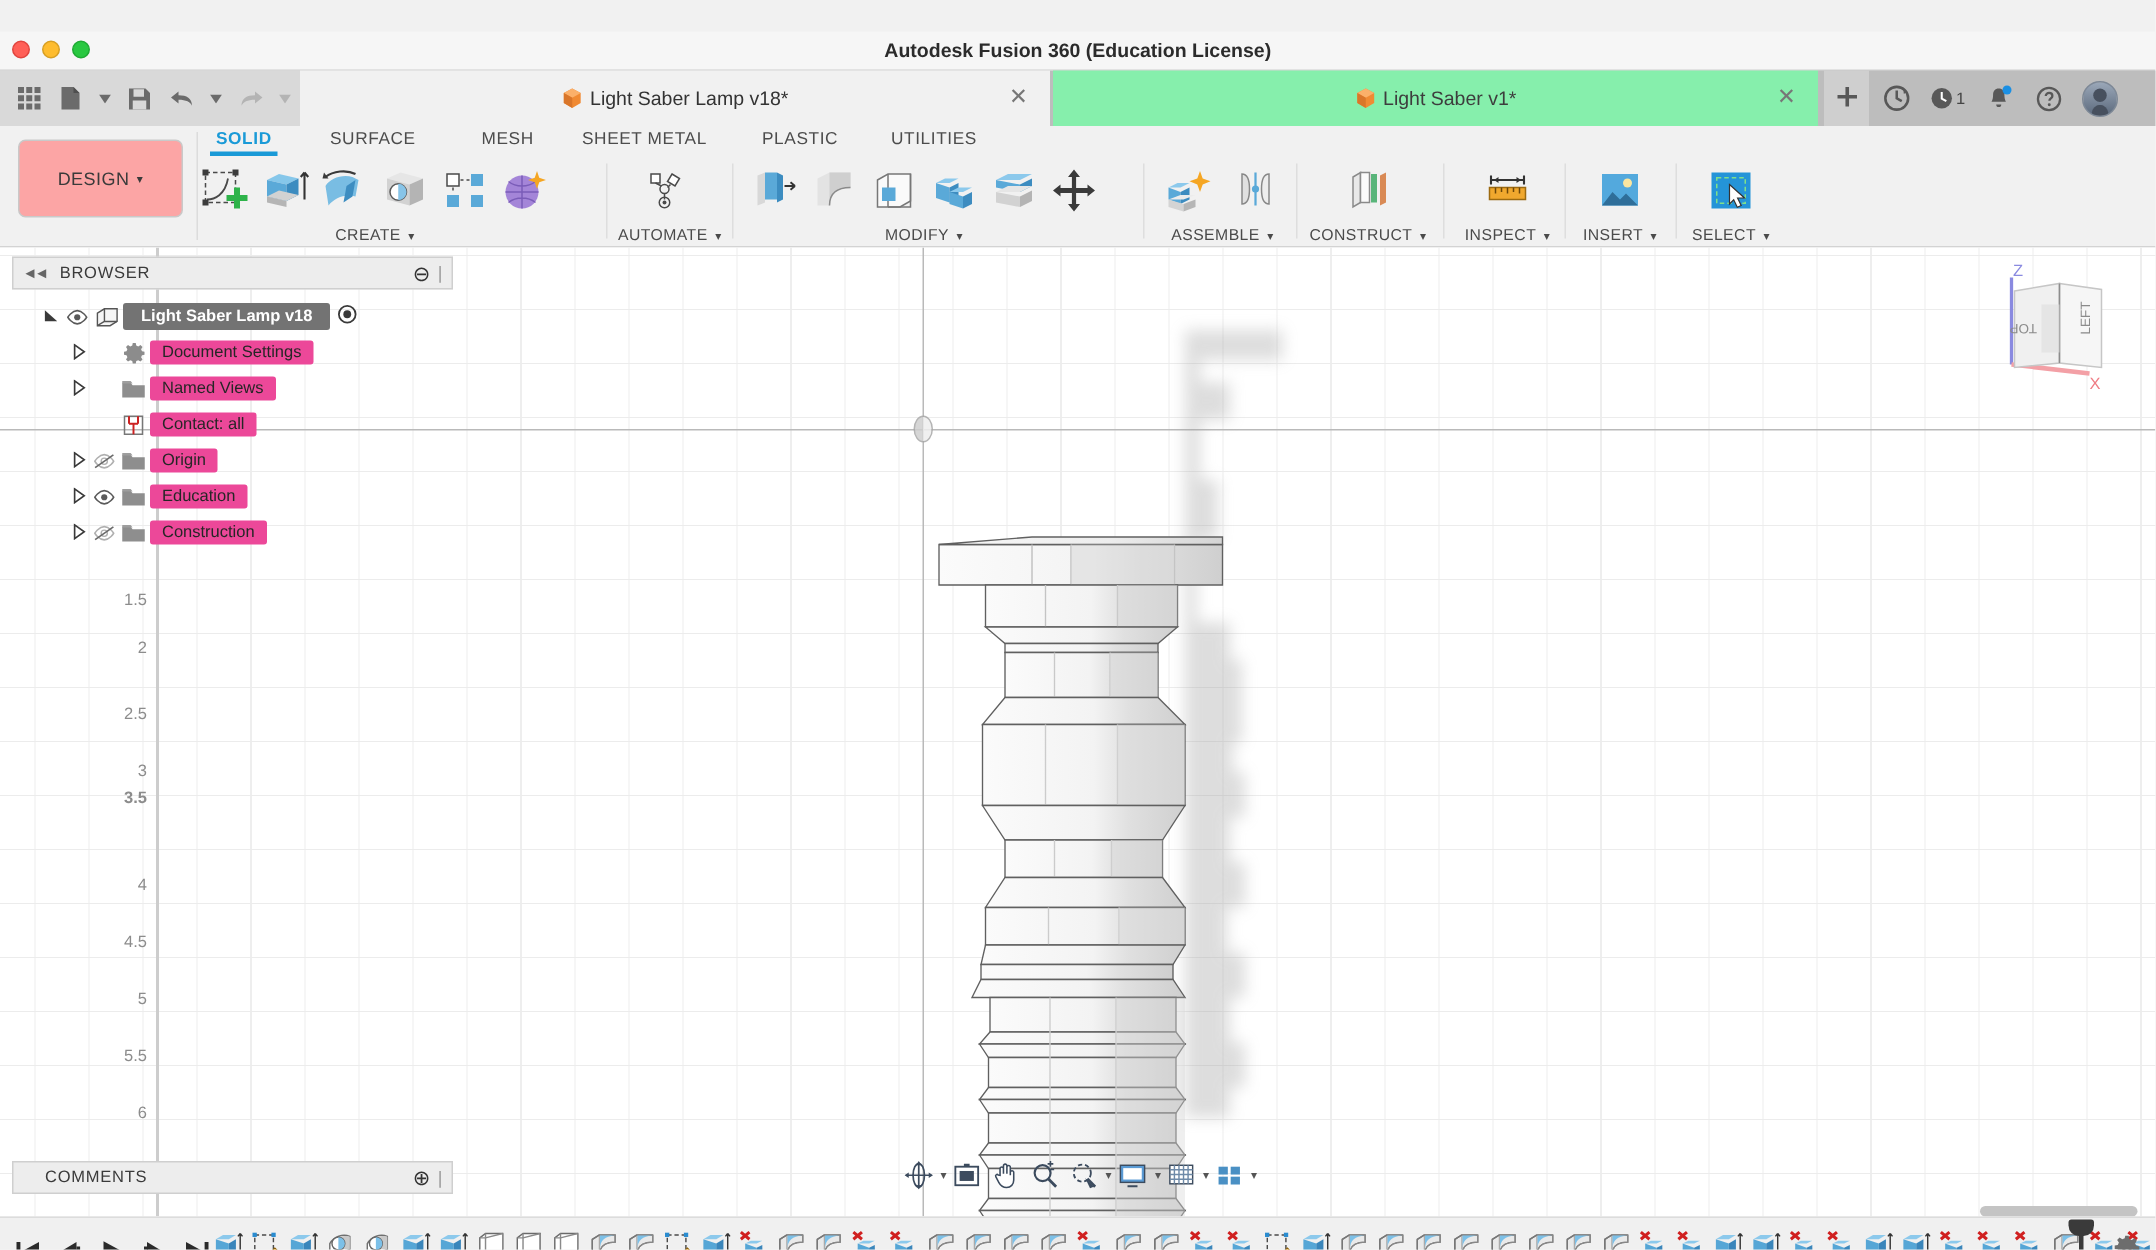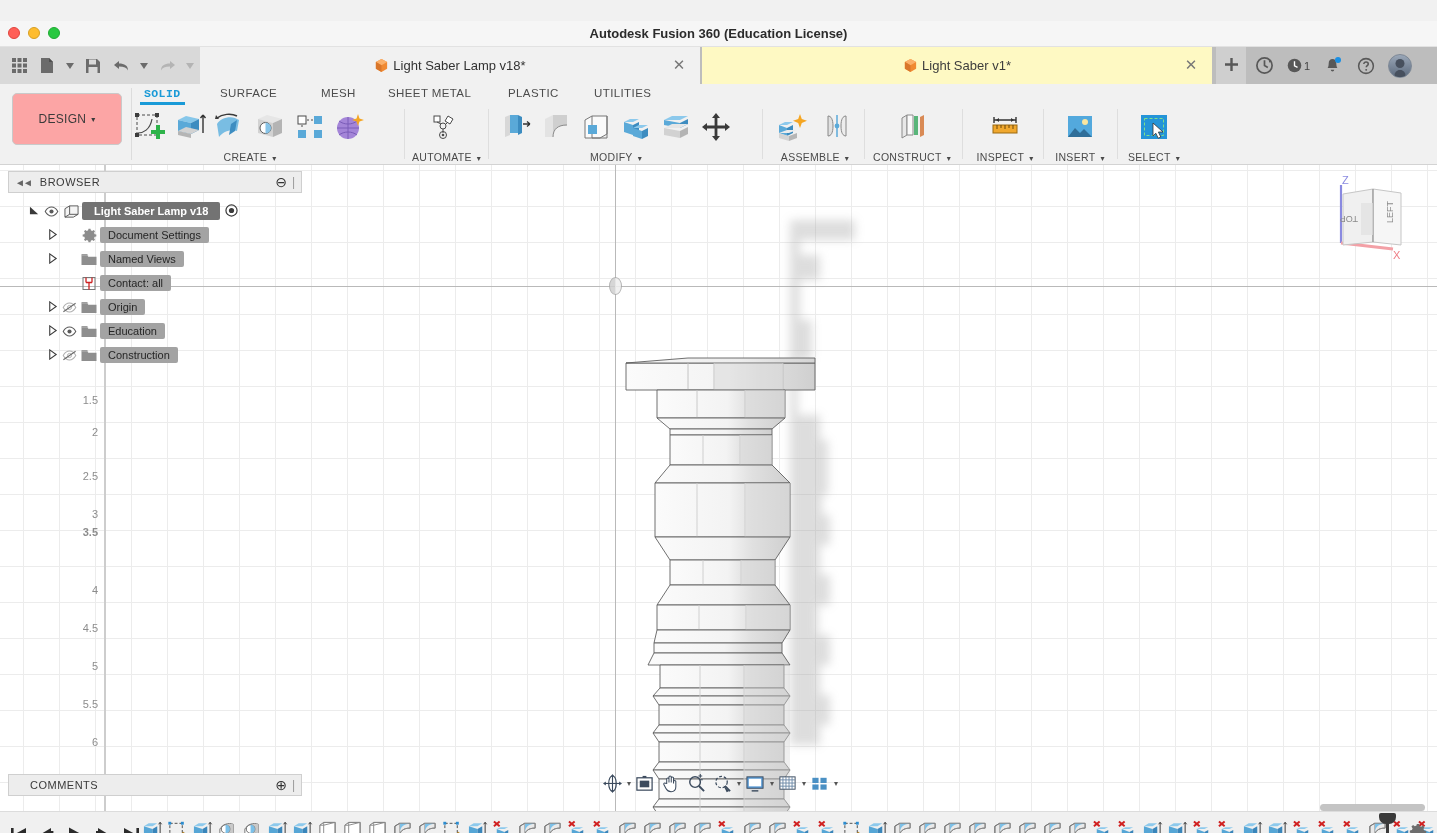--- a/index.html
+++ b/index.html
@@ -42,21 +42,21 @@
     color: #6b6b6b;
   }
   .qbtn.small { width: 16px; }
   .qbtn svg { display: block; }
   .doctab {
     position: absolute; top: 0; height: 37px;
     display: flex; align-items: center; gap: 4px;
     font-size: 13px; color: #333;
   }
   .doctab.active { background: #f1f1f1; }
-  .doctab.inactive { background: #fef9c3; color: #3d3d3d; }
+  .doctab.inactive { background: #86efac; color: #3d3d3d; }
   .tab1 { left: 200px; width: 500px; justify-content: center; }
   .tab2 { left: 702px; width: 510px; justify-content: center; }
   .tabclose {
     position: absolute; right: 14px; top: 11px; width: 14px; height: 14px;
     color: #777; font-size: 15px; line-height: 13px; text-align: center; font-weight: 300;
   }
   .cubeicon { width: 15px; height: 15px; display: inline-block; }
   .tabtools {
     position: absolute; left: 1212px; top: 0; height: 37px; width: 225px;
     background: #bdbdbd; display: flex; align-items: center; gap: 2px; padding-left: 4px;
@@ -96,21 +96,21 @@
   }
   .caret { margin-left: 5px; font-size: 8px; }
   .ribbon-divider {
     position: absolute; top: 4px; width: 1px; height: 72px; background: #dcdcdc;
   }
   .rtabs { position: absolute; left: 135px; top: 0px; height: 22px; }
   .rtab {
     position: absolute; top: 3px; font-size: 11.5px; color: #4c4c4c;
     letter-spacing: .4px; white-space: nowrap;
   }
-  .rtab.active { color: #1a9ad7; font-weight: bold; font-family: Liberation Mono, monospace; }
+  .rtab.active { color: #1a9ad7; font-weight: bold; }
   .rtab.active::after {
     content: ''; position: absolute; left: -4px; right: -4px; bottom: -5px;
     height: 3px; background: #1a9ad7;
   }
   .panel { position: absolute; top: 22px; height: 59px; }
   .panelrow { display: flex; align-items: flex-start; height: 44px; gap: 2px; }
   .pbtn {
     width: 38px; height: 42px; display: flex; align-items: center; justify-content: center;
   }
   .pbtn.wide { width: 44px; }
@@ -132,21 +132,21 @@
   .bgrip { color: #9a9a9a; font-size: 12px; }
 
   .tree { position: absolute; left: 8px; top: 178px; width: 294px; }
   .trow {
     display: flex; align-items: center; height: 24px; position: relative;
     font-size: 11px; color: #262626;
   }
   .tarrow { width: 16px; text-align: center; color: #555; font-size: 9px; }
   .teye { width: 18px; display: flex; align-items: center; justify-content: center; }
   .tfolder { width: 22px; display: flex; align-items: center; justify-content: center; }
-  .tlabel { background: #a3a3a3; padding: 2px 8px; border-radius: 2px; }
+  .tlabel { background: #ec4899; padding: 2px 8px; border-radius: 2px; }
   .trow.root .tlabel {
     background: #737373; color: #fff; font-weight: bold; padding: 3px 12px;
   }
   .tradio { margin-left: 5px; }
 
   
   .canvas {
     position: absolute; left: 0; top: 144px; width: 1437px; height: 646px;
     background: #ffffff; overflow: hidden;
   }

